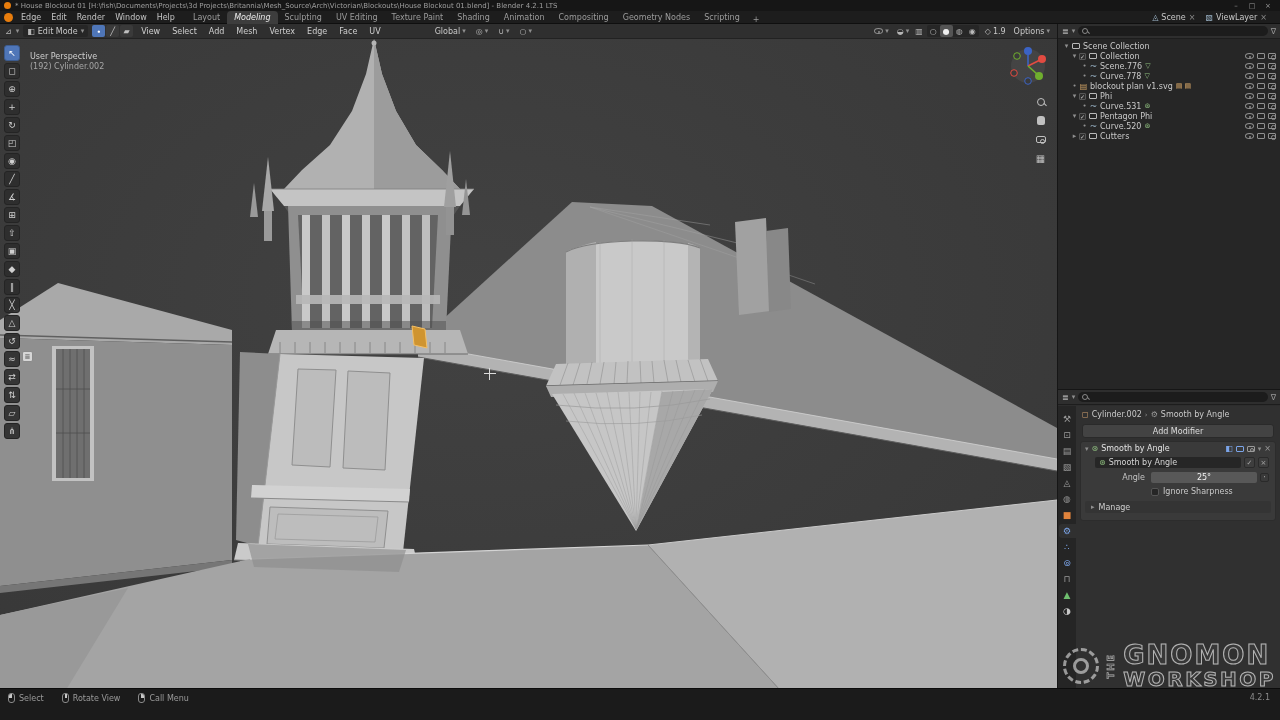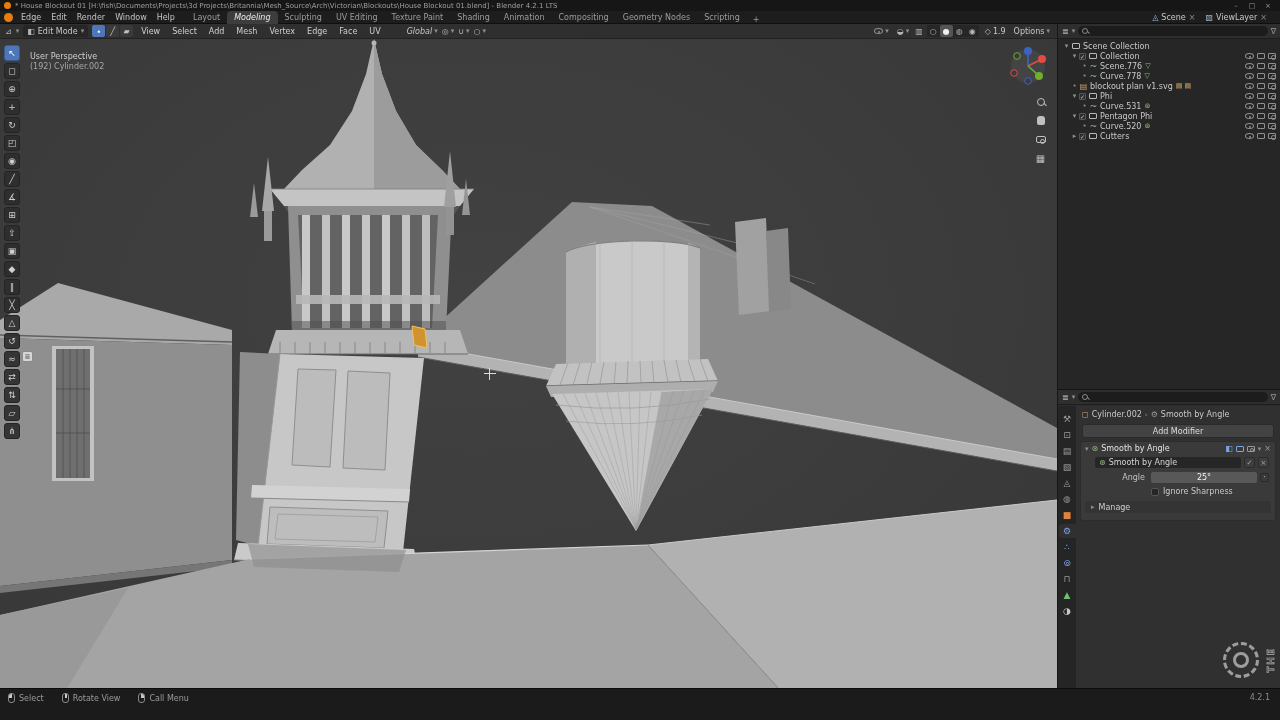--- a/index.html
+++ b/index.html
@@ -35,21 +35,21 @@
                  display:flex; align-items:center; gap:4px; padding:0 5px; border-bottom:1px solid #222; }
   .th-ic { color:#b5b5b5; }
   .dd { color:#8f8f8f; font-size:7px; }
   .mode-select { display:flex; align-items:center; gap:3px; background:#262626; border-radius:2px;
                  padding:1px 4px; height:12px; }
   .sel-modes { display:flex; gap:1px; }
   .sel-btn { width:13px; height:12px; display:flex; align-items:center; justify-content:center;
              background:#3a3a3a; border-radius:2px; color:#c0c0c0; }
   .sel-btn.active { background:#4f76b8; color:#fff; }
   .th-menu { padding:0 4px; color:#cfcfcf; }
-  .th-center { display:flex; align-items:center; gap:0; margin-left:16px;font-style:italic; }
+  .th-center { display:flex; align-items:center; gap:6px; margin-left:44px; }
   .th-chip { display:flex; align-items:center; gap:2px; padding:0 2px; }
   .th-right { margin-left:auto; display:flex; align-items:center; gap:4px; }
   .shade-group { display:flex; background:#262626; border-radius:2px; }
   .shade-btn { width:13px; height:12px; display:flex; align-items:center; justify-content:center; color:#b9b9b9; }
   .shade-btn.active { background:#545454; border-radius:2px; color:#efefef; }
 
   
   .viewport { position:absolute; left:0; top:39px; width:1057px; height:649px; overflow:hidden;
               background:radial-gradient(ellipse at 45% 40%, #424242 0%, #3a3a3a 70%, #373737 100%); }
   .viewport svg.scene { position:absolute; left:0; top:0; }
@@ -705,15 +705,19 @@
       <span>Call Menu</span>
     </div>
     <div class="sb-version">4.2.1</div>
   </div>
 
   <div class="watermark">
     <div class="wm-gear">
         <div class="wm-gear-in"></div>
       </div>
     <div class="wm-the">THE</div>
+    <div>
+      <div class="wm-l1">GNOMON</div>
+      <div class="wm-l2">WORKSHOP</div>
+    </div>
   </div>
 
 </div>
 
 </body></html>

